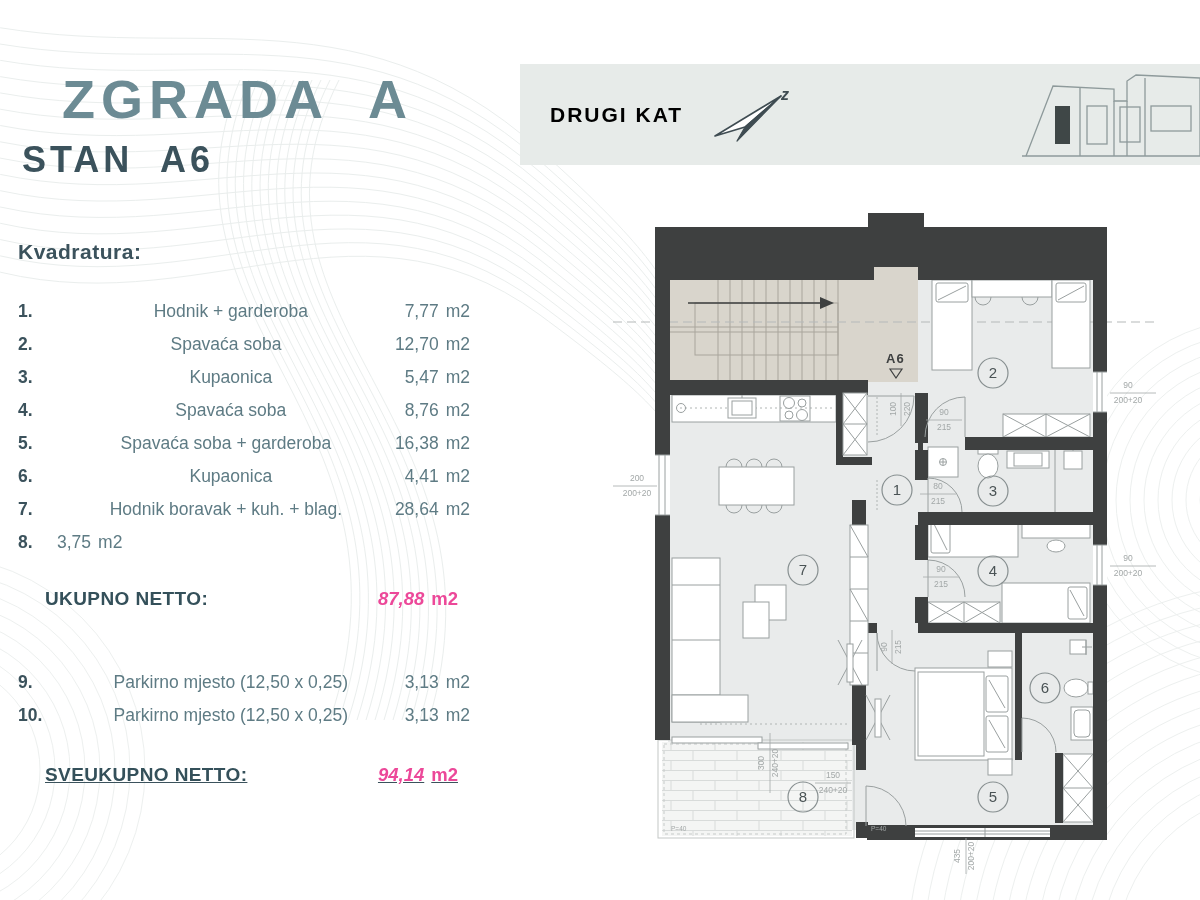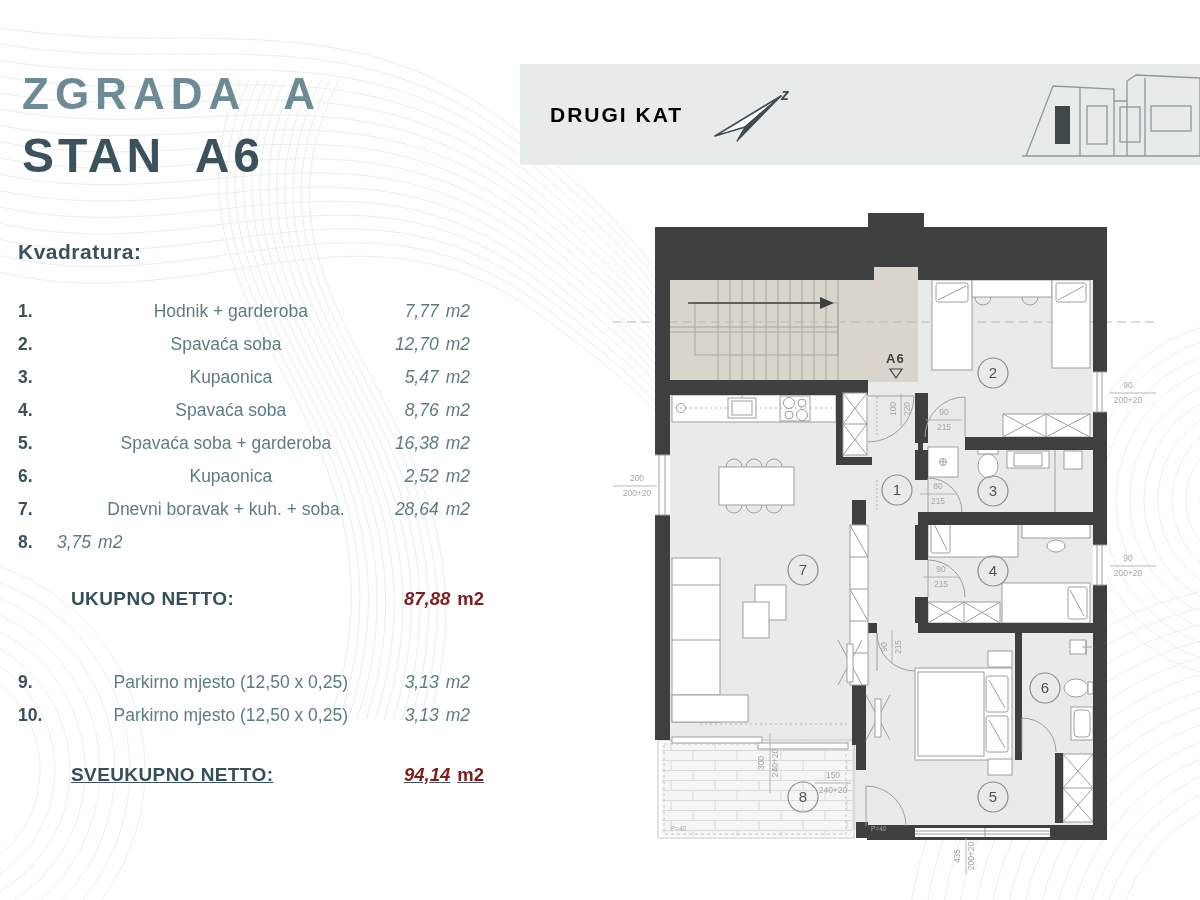--- a/index.html
+++ b/index.html
@@ -5,43 +5,43 @@
   html,body{margin:0;padding:0;}
   body{
     width:1200px;height:900px;position:relative;overflow:hidden;
     background:#ffffff;
     font-family:"Liberation Sans","DejaVu Sans",sans-serif;
     color:#3b525c;
   }
   #waves{position:absolute;left:0;top:0;width:1200px;height:900px;z-index:0;}
   .title-block{position:absolute;left:22px;top:72px;z-index:2;}
   .building-title{
-    font-size:44px;font-weight:800;letter-spacing:6px;word-spacing:22px;
-    color:#6c8b94;line-height:1;
+    font-size:54px;font-weight:800;letter-spacing:6px;word-spacing:22px;
+    color:#6c8b94;line-height:1;margin-left:40px;
   }
   .apartment-title{
-    font-size:48px;font-weight:800;letter-spacing:4px;word-spacing:14px;
+    font-size:36px;font-weight:800;letter-spacing:4px;word-spacing:14px;
     color:#3b525c;line-height:1;margin-top:16px;
   }
   .areas-heading{
     position:absolute;left:18px;top:240px;z-index:2;
     font-size:21px;font-weight:bold;color:#3b525c;letter-spacing:0.5px;text-align:right;
   }
   .rows{position:absolute;left:18px;top:301px;width:452px;z-index:2;}
   .rows2{position:absolute;left:18px;top:672px;width:452px;z-index:2;}
   .row{display:flex;align-items:baseline;height:33px;font-size:17.5px;color:#5e7b84;}
   .row .num{width:39px;font-weight:bold;color:#3b525c;flex:none;}
   .row .label{flex:1;text-align:center;}
-  .row .val{font-style:italic;white-space:nowrap;}
+  .row .val{white-space:nowrap;}
   .row .u{margin-left:7px;}
   .sum-row{
-    position:absolute;left:32px;width:452px;display:flex;align-items:flex-start;z-index:2;
+    position:absolute;left:6px;width:452px;display:flex;align-items:flex-start;z-index:2;
   }
   .sum-row .label{margin-left:39px;flex:1;font-size:19px;font-weight:bold;color:#34505a;letter-spacing:0.4px;}
-  .sum-row .val{font-size:18.5px;font-weight:bold;font-style:italic;color:#7f1d1d;white-space:nowrap;}
+  .sum-row .val{font-size:18.5px;font-weight:bold;font-style:italic;color:#ec4899;white-space:nowrap;}
   .sum-row .u{font-style:normal;margin-left:7px;}
   #subtotal-row{top:588px;}
   #total-row{top:764px;text-decoration:underline;}
   .banner{
     position:absolute;left:520px;top:64px;width:680px;height:101px;z-index:1;
     background:#e7ebe9;display:flex;align-items:center;
   }
   .banner .floor-label{
     margin-left:30px;font-size:21px;font-weight:bold;color:#000000;letter-spacing:2px;
   }
@@ -168,25 +168,25 @@
       <span class="val"><span>8,76</span><span class="u">m2</span></span>
     </div>
   <div class="row">
       <span class="num">5.</span>
       <span class="label">Spavaća soba + garderoba</span>
       <span class="val"><span>16,38</span><span class="u">m2</span></span>
     </div>
   <div class="row">
       <span class="num">6.</span>
       <span class="label">Kupaonica</span>
-      <span class="val"><span>2,52</span><span class="u">m2</span></span>
+      <span class="val"><span>4,41</span><span class="u">m2</span></span>
     </div>
   <div class="row">
       <span class="num">7.</span>
-      <span class="label">Dnevni boravak + kuh. + soba.</span>
+      <span class="label">Hodnik boravak + kuh. + blag.</span>
       <span class="val"><span>28,64</span><span class="u">m2</span></span>
     </div>
   <div class="row">
       <span class="num">8.</span>
       <span class="val"><span>3,75</span><span class="u">m2</span></span>
     </div>
 </div>
 
 <div class="sum-row" id="subtotal-row">
   <span class="label">UKUPNO NETTO:</span>

